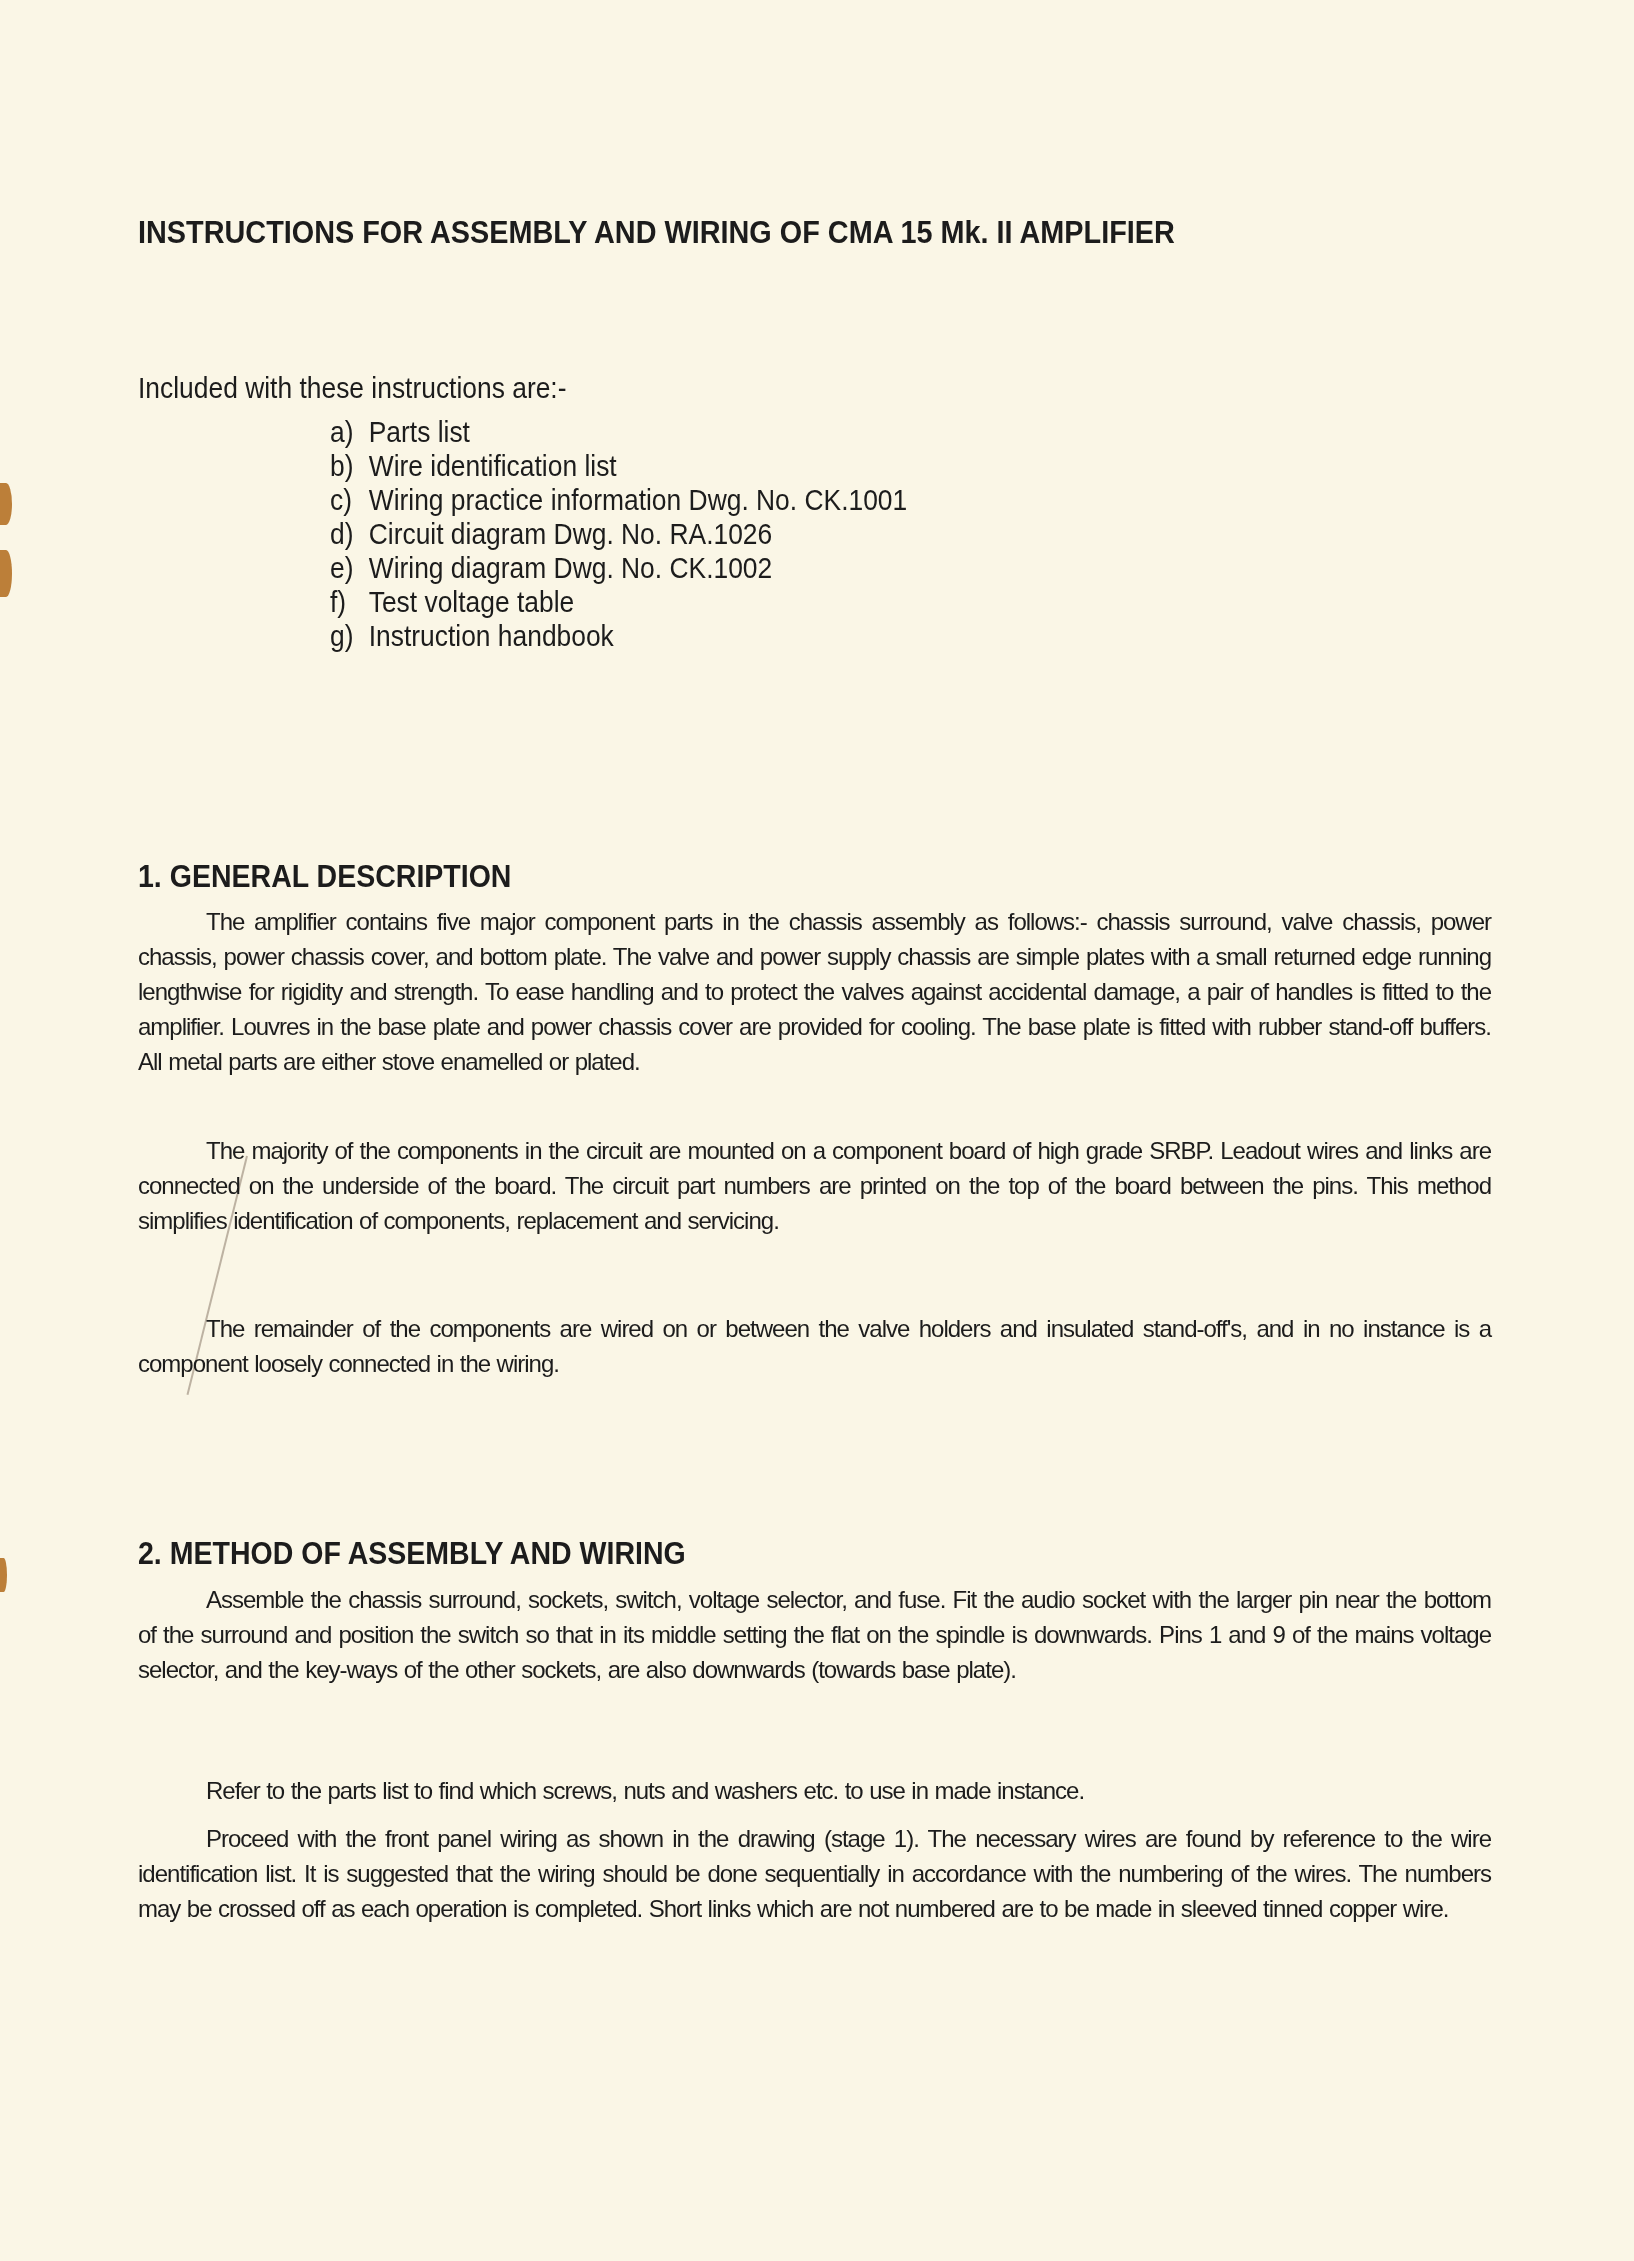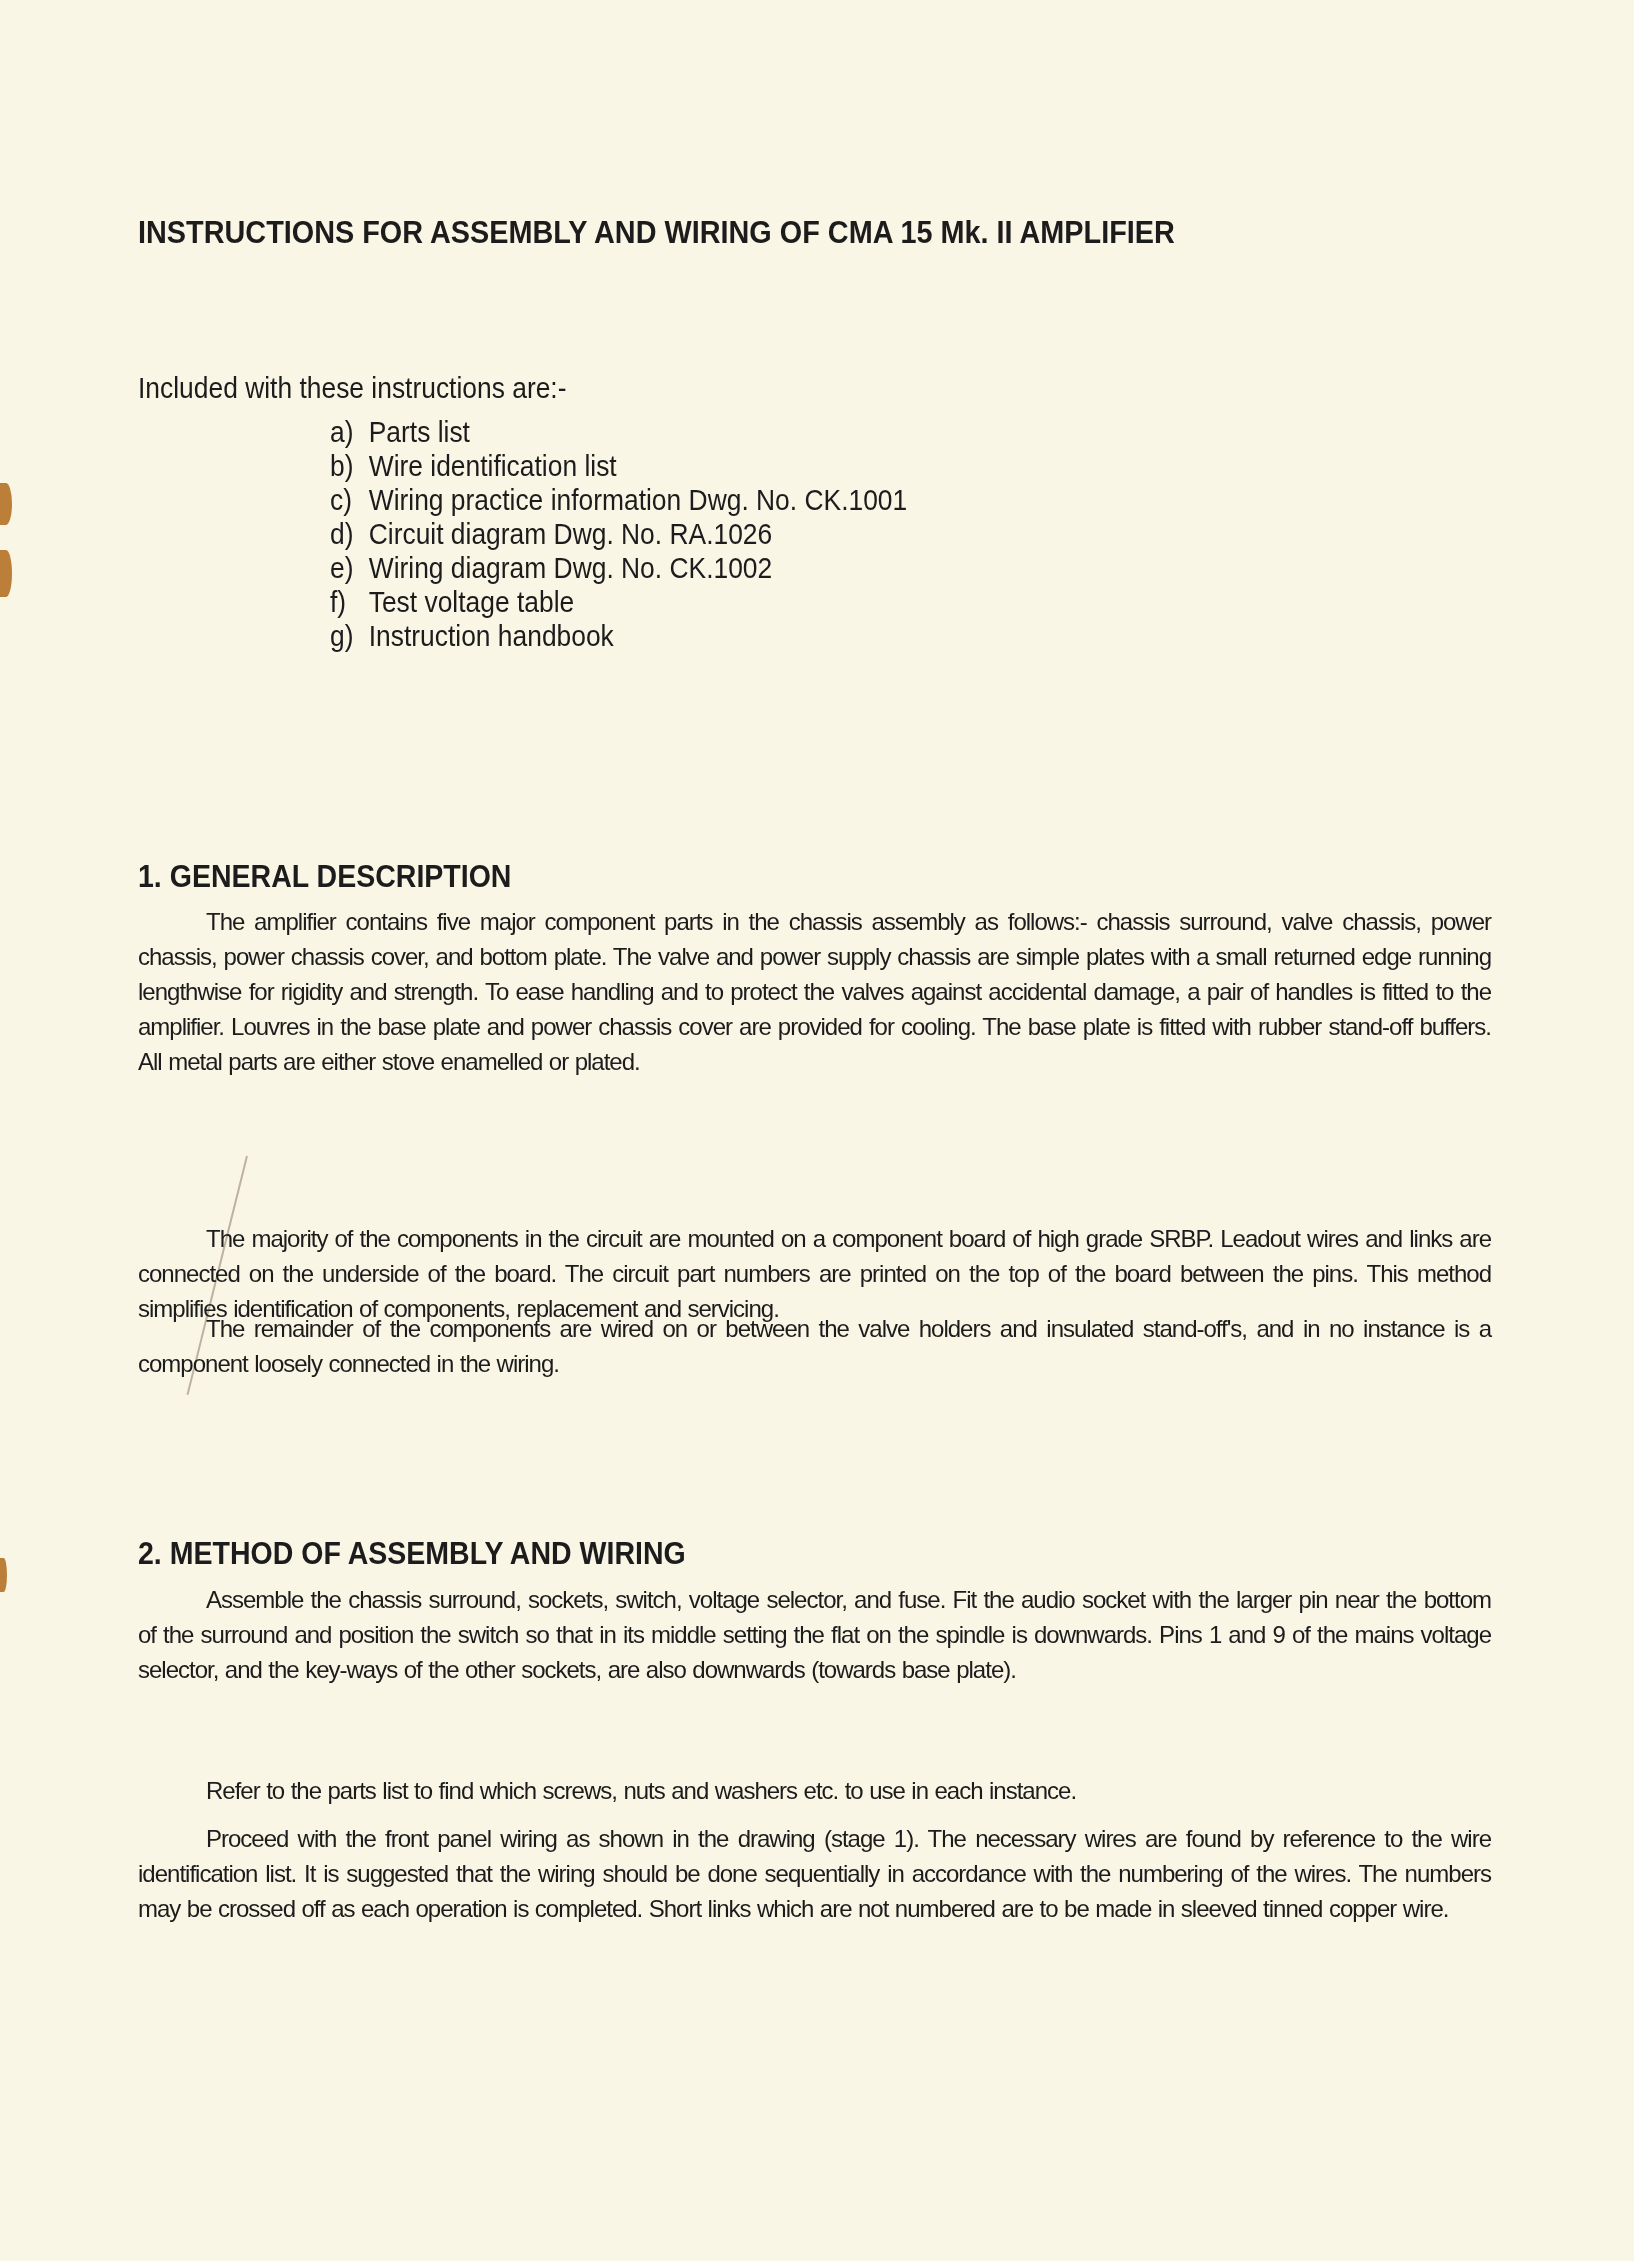--- a/index.html
+++ b/index.html
@@ -82,20 +82,20 @@
       <span>Test voltage table</span>
     </li>
   <li>
       <span class="mk">g)</span>
       <span>Instruction handbook</span>
     </li>
 </ul>
 
 <div class="section-head" style="top:859px;">1. GENERAL DESCRIPTION</div>
 <p class="para" style="top:904px;">The amplifier contains five major component parts in the chassis assembly as follows:- chassis surround, valve chassis, power chassis, power chassis cover, and bottom plate. The valve and power supply chassis are simple plates with a small returned edge running lengthwise for rigidity and strength. To ease handling and to protect the valves against accidental damage, a pair of handles is fitted to the amplifier. Louvres in the base plate and power chassis cover are provided for cooling. The base plate is fitted with rubber stand-off buffers. All metal parts are either stove enamelled or plated.</p>
-<p class="para" style="top:1221px;">The majority of the components in the circuit are mounted on a component board of high grade SRBP. Leadout wires and links are connected on the underside of the board. The circuit part numbers are printed on the top of the board between the pins. This method simplifies identification of components, replacement and servicing.</p>
+<p class="para" style="top:1133px;">The majority of the components in the circuit are mounted on a component board of high grade SRBP. Leadout wires and links are connected on the underside of the board. The circuit part numbers are printed on the top of the board between the pins. This method simplifies identification of components, replacement and servicing.</p>
 <p class="para" style="top:1311px;">The remainder of the components are wired on or between the valve holders and insulated stand-off's, and in no instance is a component loosely connected in the wiring.</p>
 
 <div class="section-head" style="top:1536px;">2. METHOD OF ASSEMBLY AND WIRING</div>
 <p class="para" style="top:1582px;">Assemble the chassis surround, sockets, switch, voltage selector, and fuse. Fit the audio socket with the larger pin near the bottom of the surround and position the switch so that in its middle setting the flat on the spindle is downwards. Pins 1 and 9 of the mains voltage selector, and the key-ways of the other sockets, are also downwards (towards base plate).</p>
-<p class="para" style="top:1773px;">Refer to the parts list to find which screws, nuts and washers etc. to use in each instance.</p>
+<p class="para" style="top:1773px;">Refer to the parts list to find which screws, nuts and washers etc. to use in made instance.</p>
 <p class="para" style="top:1821px;">Proceed with the front panel wiring as shown in the drawing (stage 1). The necessary wires are found by reference to the wire identification list. It is suggested that the wiring should be done sequentially in accordance with the numbering of the wires. The numbers may be crossed off as each operation is completed. Short links which are not numbered are to be made in sleeved tinned copper wire.</p>
 
 
 </body></html>

